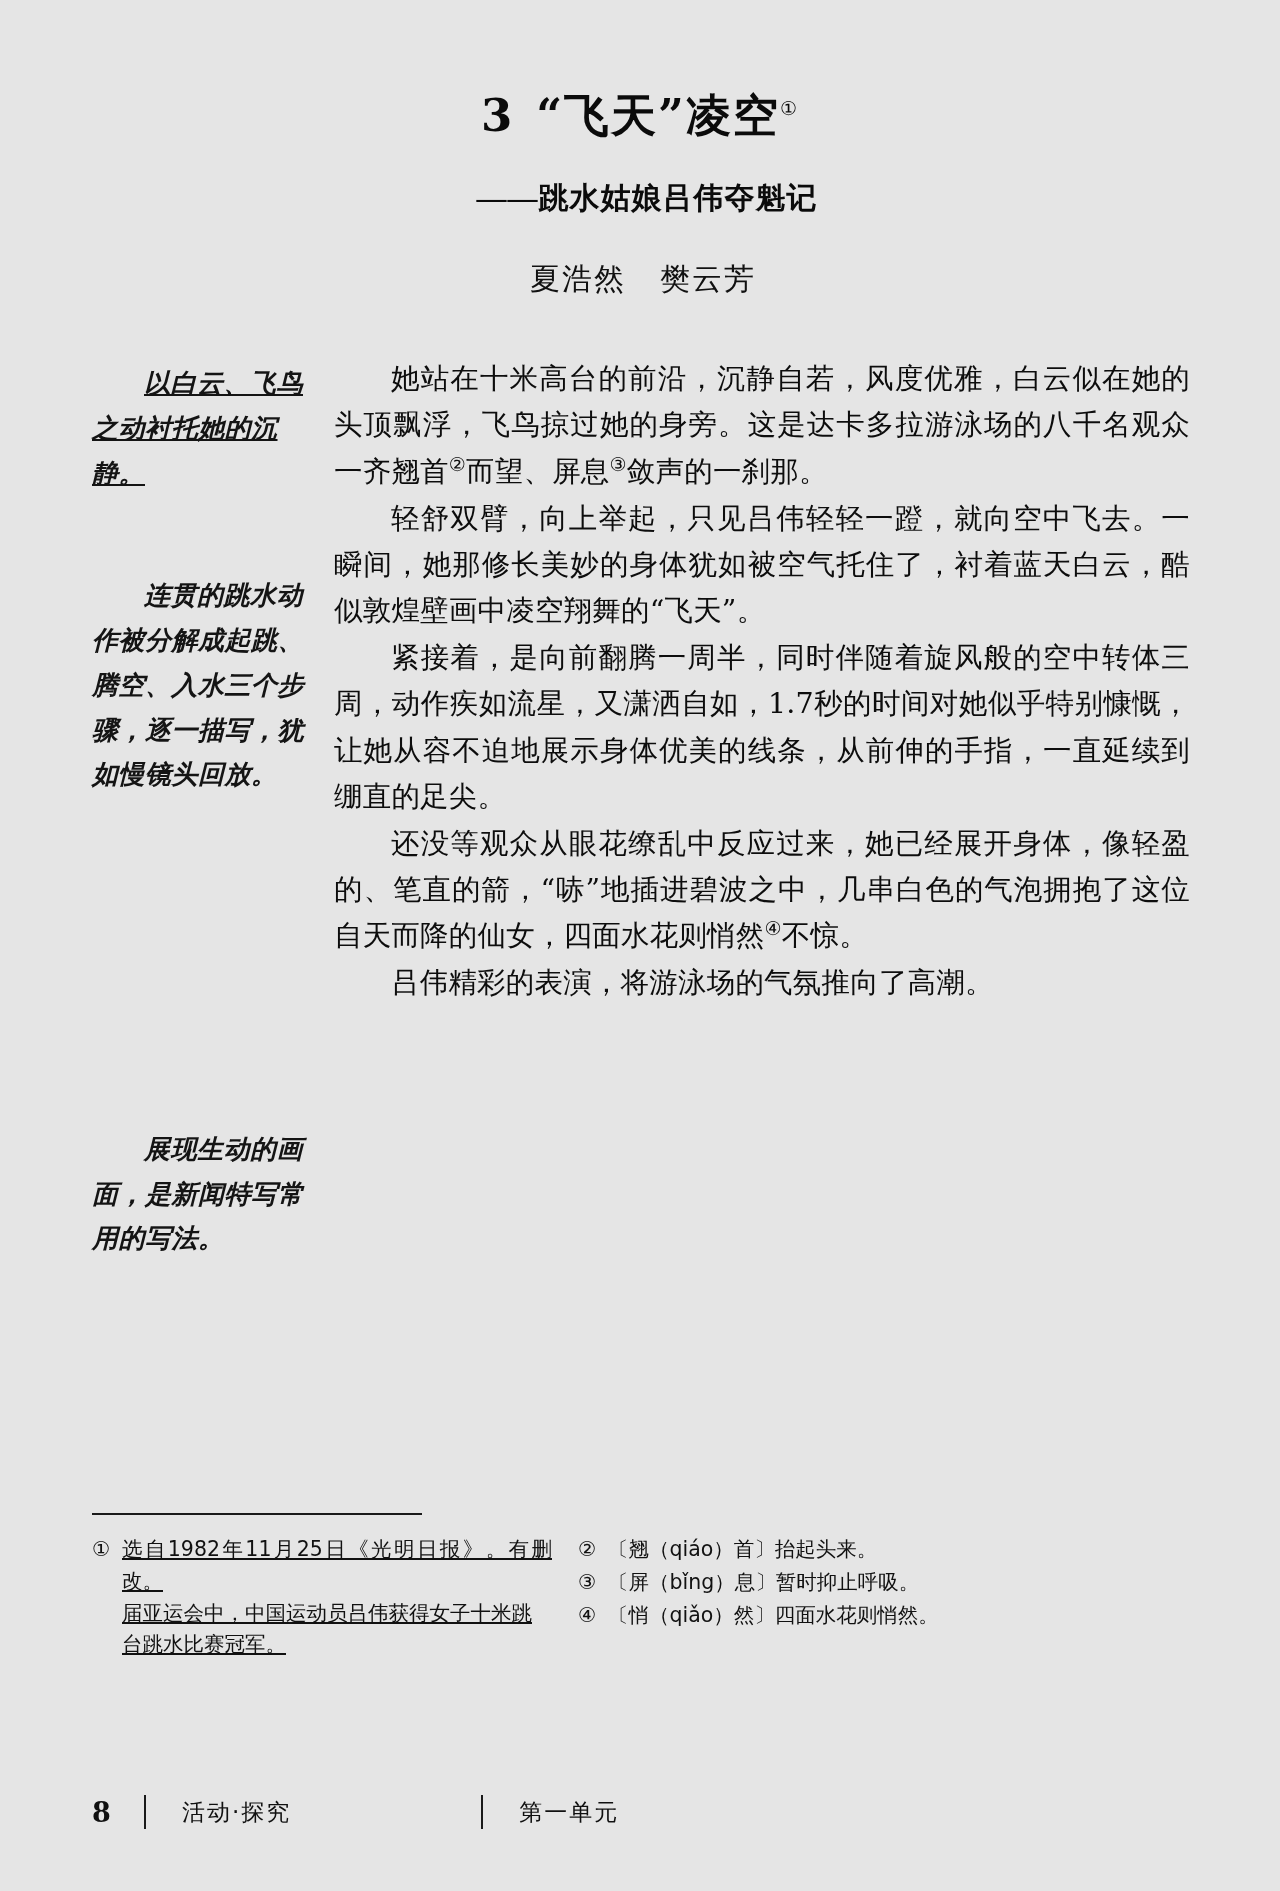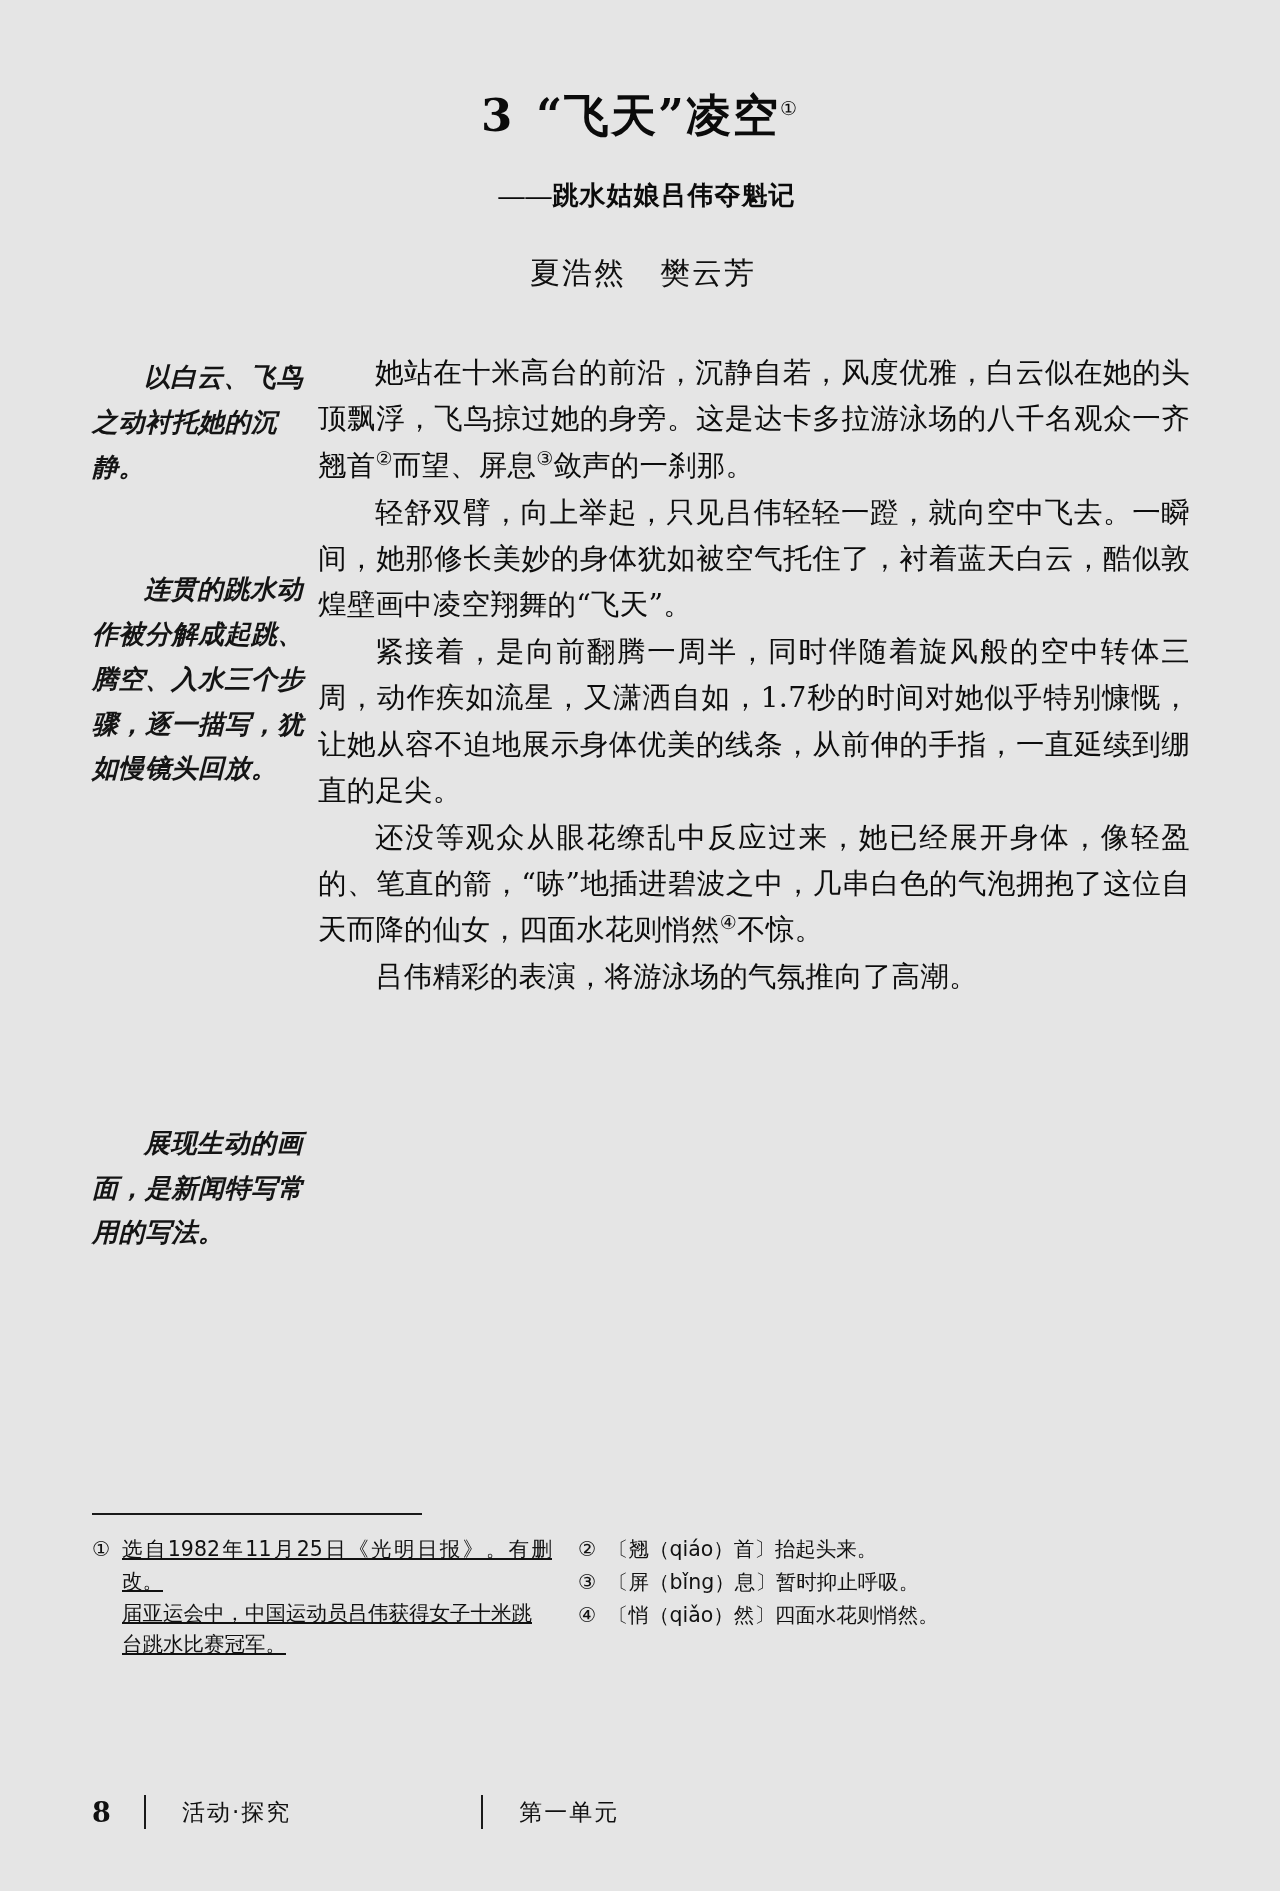--- a/index.html
+++ b/index.html
@@ -39,21 +39,21 @@
     margin-right: 22px;
   }
   .sup-mark {
     font-size: 19px;
     vertical-align: super;
     line-height: 0;
     font-weight: 400;
   }
   .subtitle {
     margin-top: 34px;
-    font-size: 26px;
+    font-size: 30px;
     font-weight: 700;
     letter-spacing: 1px;
     color: #0b0b0b;
     text-align: center;
     padding-left: 14px;
   }
   .authors {
     margin-top: 40px;
     font-size: 30px;
     letter-spacing: 2px;
@@ -98,21 +98,21 @@
 
   
   .para {
     font-family: "DejaVu Serif", "Liberation Serif", serif;
     font-size: 28.5px;
     line-height: 1.62;
     letter-spacing: 0.2px;
     color: #0d0d0d;
     text-indent: 2em;
     text-align: justify;
-    margin: 0 0 1px 0;
+    margin: 0 0 1px 16px;
   }
 
   
   .footnote-rule {
     position: absolute;
     left: 92px;
     width: 330px;
     height: 0;
     border-top: 2px solid #1a1a1a;
   }
@@ -190,21 +190,21 @@
     </div>
     <div class="subtitle">——跳水姑娘吕伟夺魁记</div>
     <div class="authors">
       <span>夏浩然</span><span class="gap"></span><span>樊云芳</span>
     </div>
   </div>
 
   <div class="content">
 
     <div class="margin-col">
-      <div class="annotation" style="margin-top:6px;">以白云、飞鸟之动衬托她的沉静。</div>
+      <div class="annotation" style="margin-top:6px;text-decoration:underline;">以白云、飞鸟之动衬托她的沉静。</div>
       <div class="annotation" style="margin-top:78px;">连贯的跳水动作被分解成起跳、腾空、入水三个步骤，逐一描写，犹如慢镜头回放。</div>
       <div class="annotation" style="margin-top:330px;">展现生动的画面，是新闻特写常用的写法。</div>
     </div>
 
     <div class="body-col">
 
       <p class="para">
         <span>她站在十米高台的前沿，沉静自若，风度优雅，白云似在她的头顶飘浮，飞鸟掠过她的身旁。这是达卡多拉游泳场的八千名观众一齐翘首</span><span class="sup-mark">②</span><span>而望、屏息</span><span class="sup-mark">③</span><span>敛声的一刹那。</span>
       </p>
 

